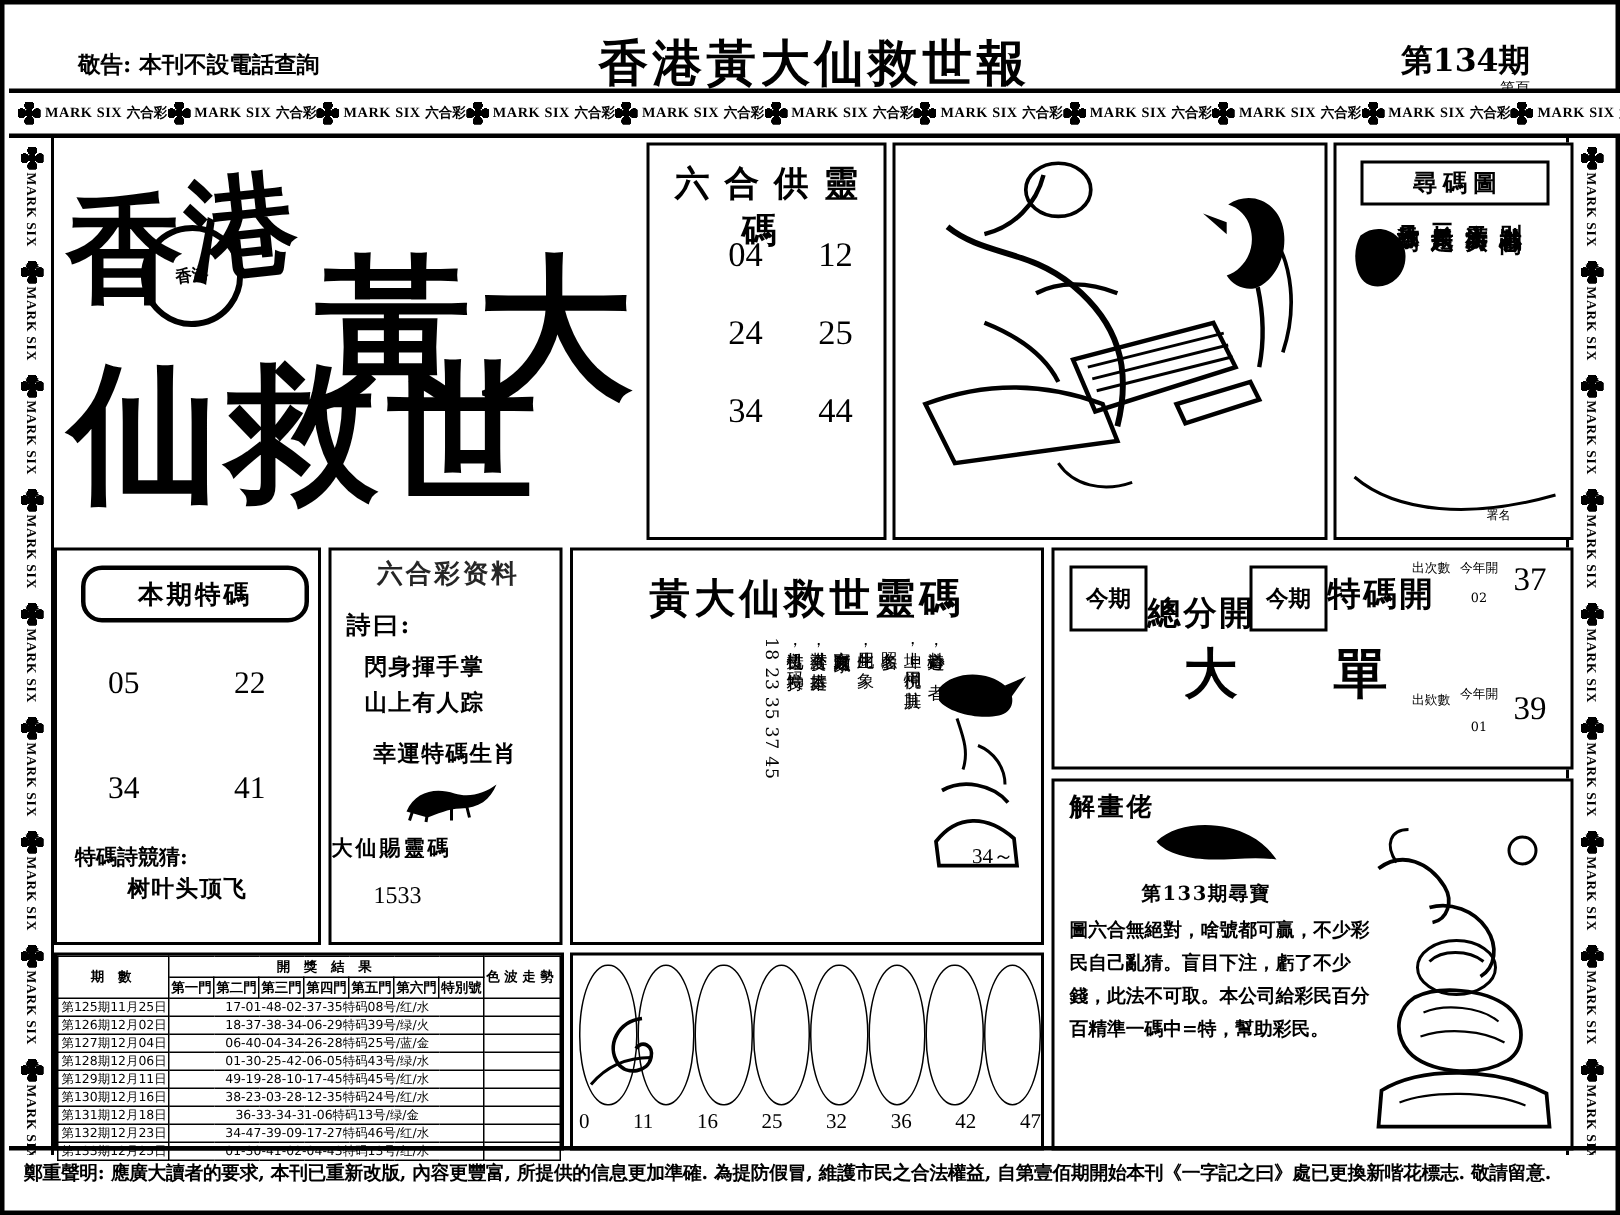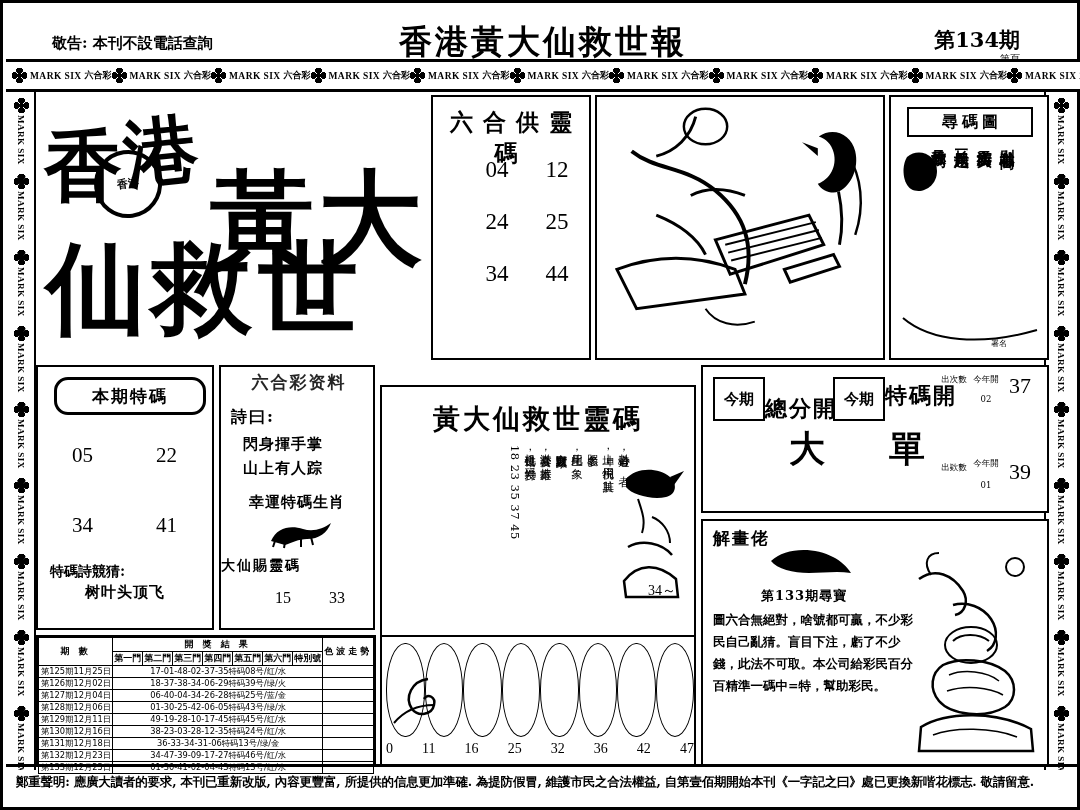--- a/index.html
+++ b/index.html
@@ -72,24 +72,24 @@
   #teima .sub2{position:absolute;left:0;top:216px;width:100%;text-align:center;font-size:15px;font-weight:bold;letter-spacing:1px;}
 
   
   #shi{left:216px;top:362px;width:156px;height:265px;}
   #shi .hdr{position:absolute;left:6px;top:4px;width:144px;height:30px;text-align:center;font-size:17px;font-weight:bold;letter-spacing:2px;opacity:.85;}
   #shi .lbl{position:absolute;left:10px;top:40px;font-size:16px;font-weight:bold;letter-spacing:2px;}
   #shi .p1{position:absolute;left:22px;top:68px;font-size:15px;font-weight:bold;letter-spacing:1px;}
   #shi .p2{position:absolute;left:22px;top:92px;font-size:15px;font-weight:bold;letter-spacing:1px;}
   #shi .lucky{position:absolute;left:0;top:126px;width:100%;text-align:center;font-size:15px;font-weight:bold;letter-spacing:1px;}
   #shi .big{position:absolute;left:0;top:190px;width:100%;text-align:left;font-size:14px;font-weight:bold;letter-spacing:2px;}
-  #shi .nums{position:absolute;left:0;top:222px;width:100%;display:flex;justify-content:flex-end;padding:0 28px;box-sizing:border-box;font-size:16px;font-family:"Liberation Serif",serif;gap:38px;}
-
-  
-  #ling{left:377px;top:382px;width:316px;height:265px;}
+  #shi .nums{position:absolute;left:0;top:222px;width:100%;display:flex;justify-content:flex-start;padding:0 28px;box-sizing:border-box;font-size:16px;font-family:"Liberation Serif",serif;}
+
+  
+  #ling{left:377px;top:362px;width:316px;height:265px;}
   #ling .t{position:absolute;left:0;top:14px;width:100%;text-align:center;font-size:27px;font-weight:bold;letter-spacing:3px;font-family:"DejaVu Serif",serif;}
   #ling .colwrap{position:absolute;left:18px;top:58px;width:230px;height:195px;display:flex;flex-direction:row-reverse;gap:3px;}
   #ling .colwrap .vc{writing-mode:vertical-rl;font-size:11.5px;line-height:1.1;letter-spacing:.5px;font-family:"DejaVu Serif",serif;}
   #ling .mark{position:absolute;right:18px;bottom:48px;font-size:14px;font-family:"Liberation Serif",serif;}
 
   
   #fen{left:698px;top:362px;width:348px;height:148px;}
   #fen .tagA{position:absolute;left:10px;top:10px;width:48px;height:40px;border:2px solid #000;display:flex;align-items:center;justify-content:center;font-size:15px;font-weight:bold;line-height:1;}
   #fen .w1{position:absolute;left:62px;top:27px;font-size:22px;font-weight:bold;letter-spacing:2px;}
   #fen .tagB{position:absolute;left:130px;top:10px;width:48px;height:40px;border:2px solid #000;display:flex;align-items:center;justify-content:center;font-size:15px;font-weight:bold;line-height:1;}

